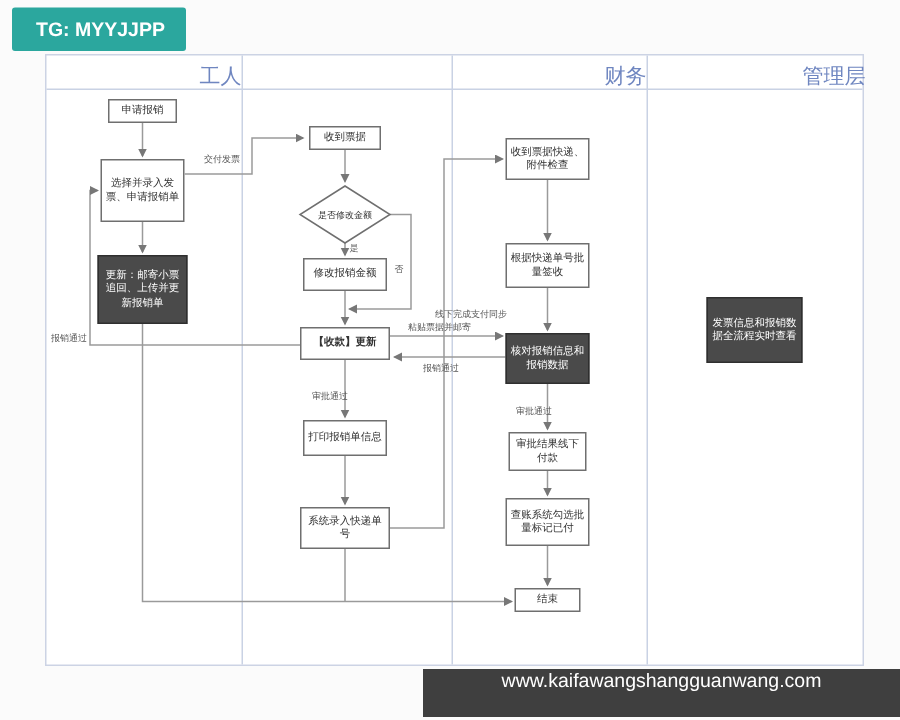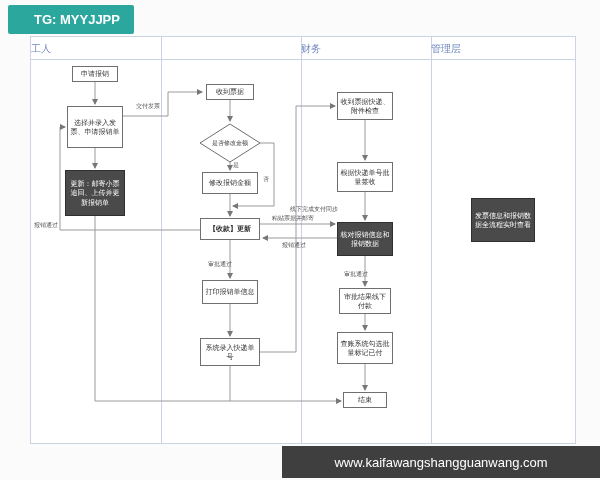--- a/index.html
+++ b/index.html
@@ -2,36 +2,36 @@
 <html><head>
 <meta charset="utf-8">
 <style>
   html,body{margin:0;padding:0;}
   body{font-family:"Liberation Sans","DejaVu Sans",sans-serif;background:#e9e9e9;}
   .stage{position:relative;width:600px;height:480px;background:#fbfbfb;overflow:hidden;margin:0 auto;}
   
   .chart{position:absolute;left:30px;top:36px;width:546px;height:408px;background:#ffffff;border:1px solid #ccd3e4;box-sizing:border-box;z-index:1;}
   .vline{position:absolute;top:0;width:1px;height:100%;background:#c9d2e4;}
   .hline{position:absolute;left:0;top:22px;width:100%;height:1px;background:#c9d2e4;}
-  .lane-header{position:absolute;top:5px;font-size:10px;color:#6f86c0;text-align:left;}
+  .lane-header{position:absolute;top:5px;font-size:14px;color:#6f86c0;text-align:right;}
   
   .arrows{position:absolute;left:0;top:0;width:600px;height:480px;z-index:2;pointer-events:none;}
   
   .node{position:absolute;z-index:3;background:#ffffff;border:1px solid #6f6f6f;box-sizing:border-box;
         display:flex;align-items:center;justify-content:center;text-align:center;
         font-size:7px;line-height:1.3;color:#333;padding:1px 2px;}
   .node.dark{background:#4a4a4a;border-color:#2f2f2f;color:#ffffff;}
   .node.bold{border-width:1.5px;font-weight:bold;}
   .dlabel{position:absolute;z-index:3;font-size:6.5px;color:#333;text-align:center;}
   .lbl{position:absolute;z-index:3;font-size:6px;color:#555;white-space:nowrap;}
   
   .badge{position:absolute;left:8px;top:5px;z-index:4;background:#2ba79e;color:#fff;
-         font-size:13px;font-weight:bold;padding:7px 14px 7px 26px;border-radius:2px;}
+         font-size:13px;font-weight:bold;padding:7px 14px 7px 16px;border-radius:2px;}
   .footer{position:absolute;left:282px;top:446px;width:318px;height:32px;z-index:4;background:#3f3f3f;
-          color:#fff;font-size:13px;display:flex;align-items:center;justify-content:center;}
+          color:#fff;font-size:13px;display:flex;justify-content:center;}
 </style>
 </head>
 <body>
 
 <div class="stage">
 
   <div class="chart">
     <div class="vline" style="left:130px;"></div>
     <div class="vline" style="left:270px;"></div>
     <div class="vline" style="left:400px;"></div>

